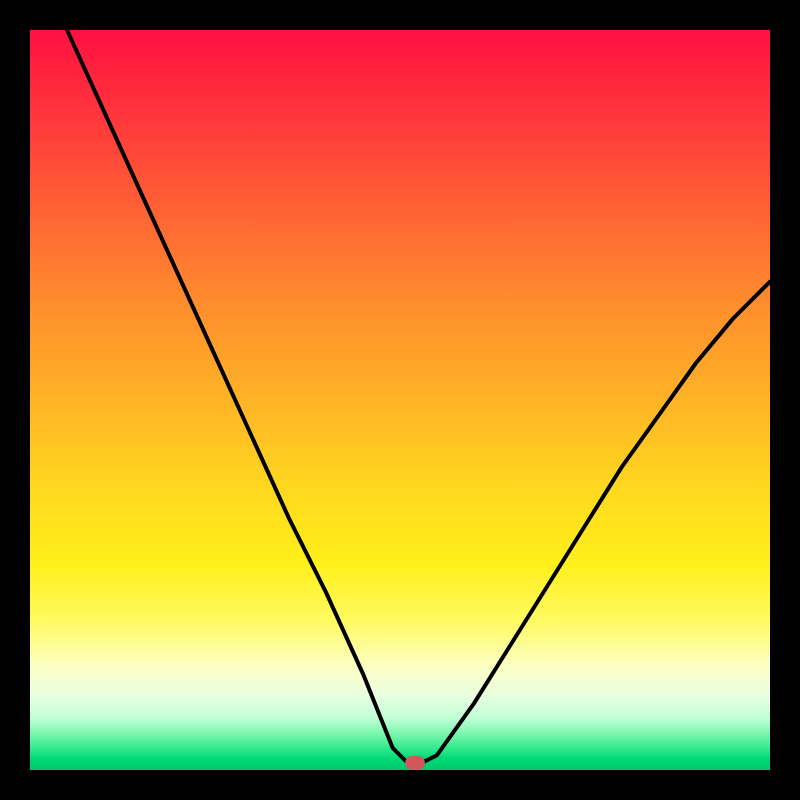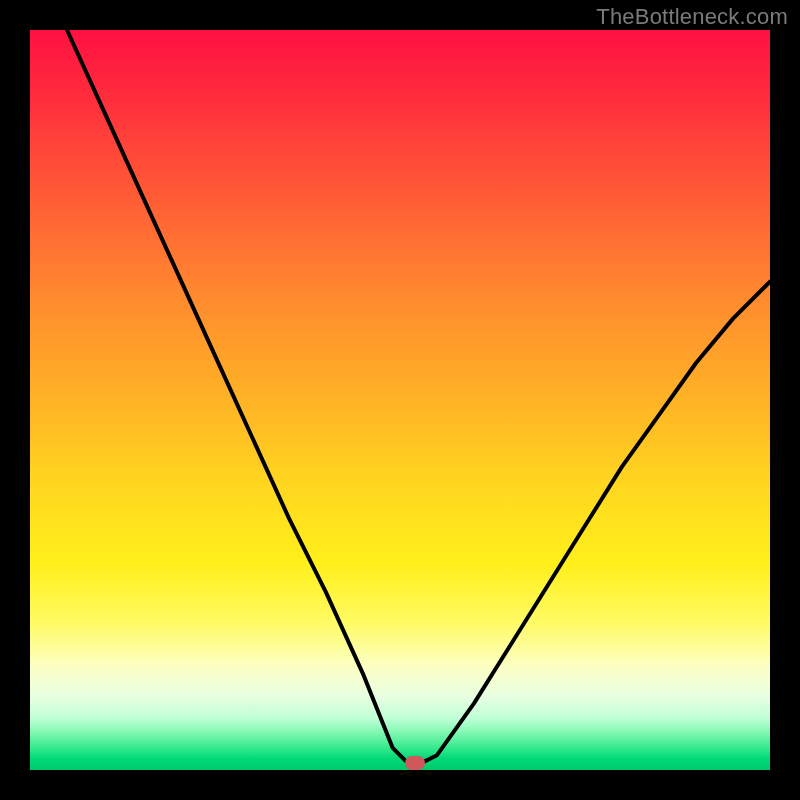--- a/index.html
+++ b/index.html
@@ -75,21 +75,20 @@
     border-radius: 7px;
     background: #d0585a;
     z-index: 20;
     transform: translate(-50%, -50%);
   }
 </style>
 </head>
 <body>
 
 <div class="frame">
-  <div class="watermark">TheBottleneck.com</div>
 
   <div class="plot-area">
     <svg class="curve" viewBox="0 0 740 740" preserveAspectRatio="none">
       <path d="M37.0 0.0 L74.0 81.4 L111.0 162.8 L148.0 244.2 L185.0 325.6 L222.0 407.0 L259.0 488.4 L296.0 562.4 L333.0 643.8 L362.6 717.8 L377.4 732.6 L392.2 732.6 L407.0 725.2 L444.0 673.4 L481.0 614.2 L518.0 555.0 L555.0 495.8 L592.0 436.6 L629.0 384.8 L666.0 333.0 L703.0 288.6 L740.0 251.6"></path>
     </svg>
     <div class="marker" style="left: 384.8px; top: 732.6px; background: rgb(208, 88, 90);"></div>
   </div>
 </div>
 
 </body></html>

